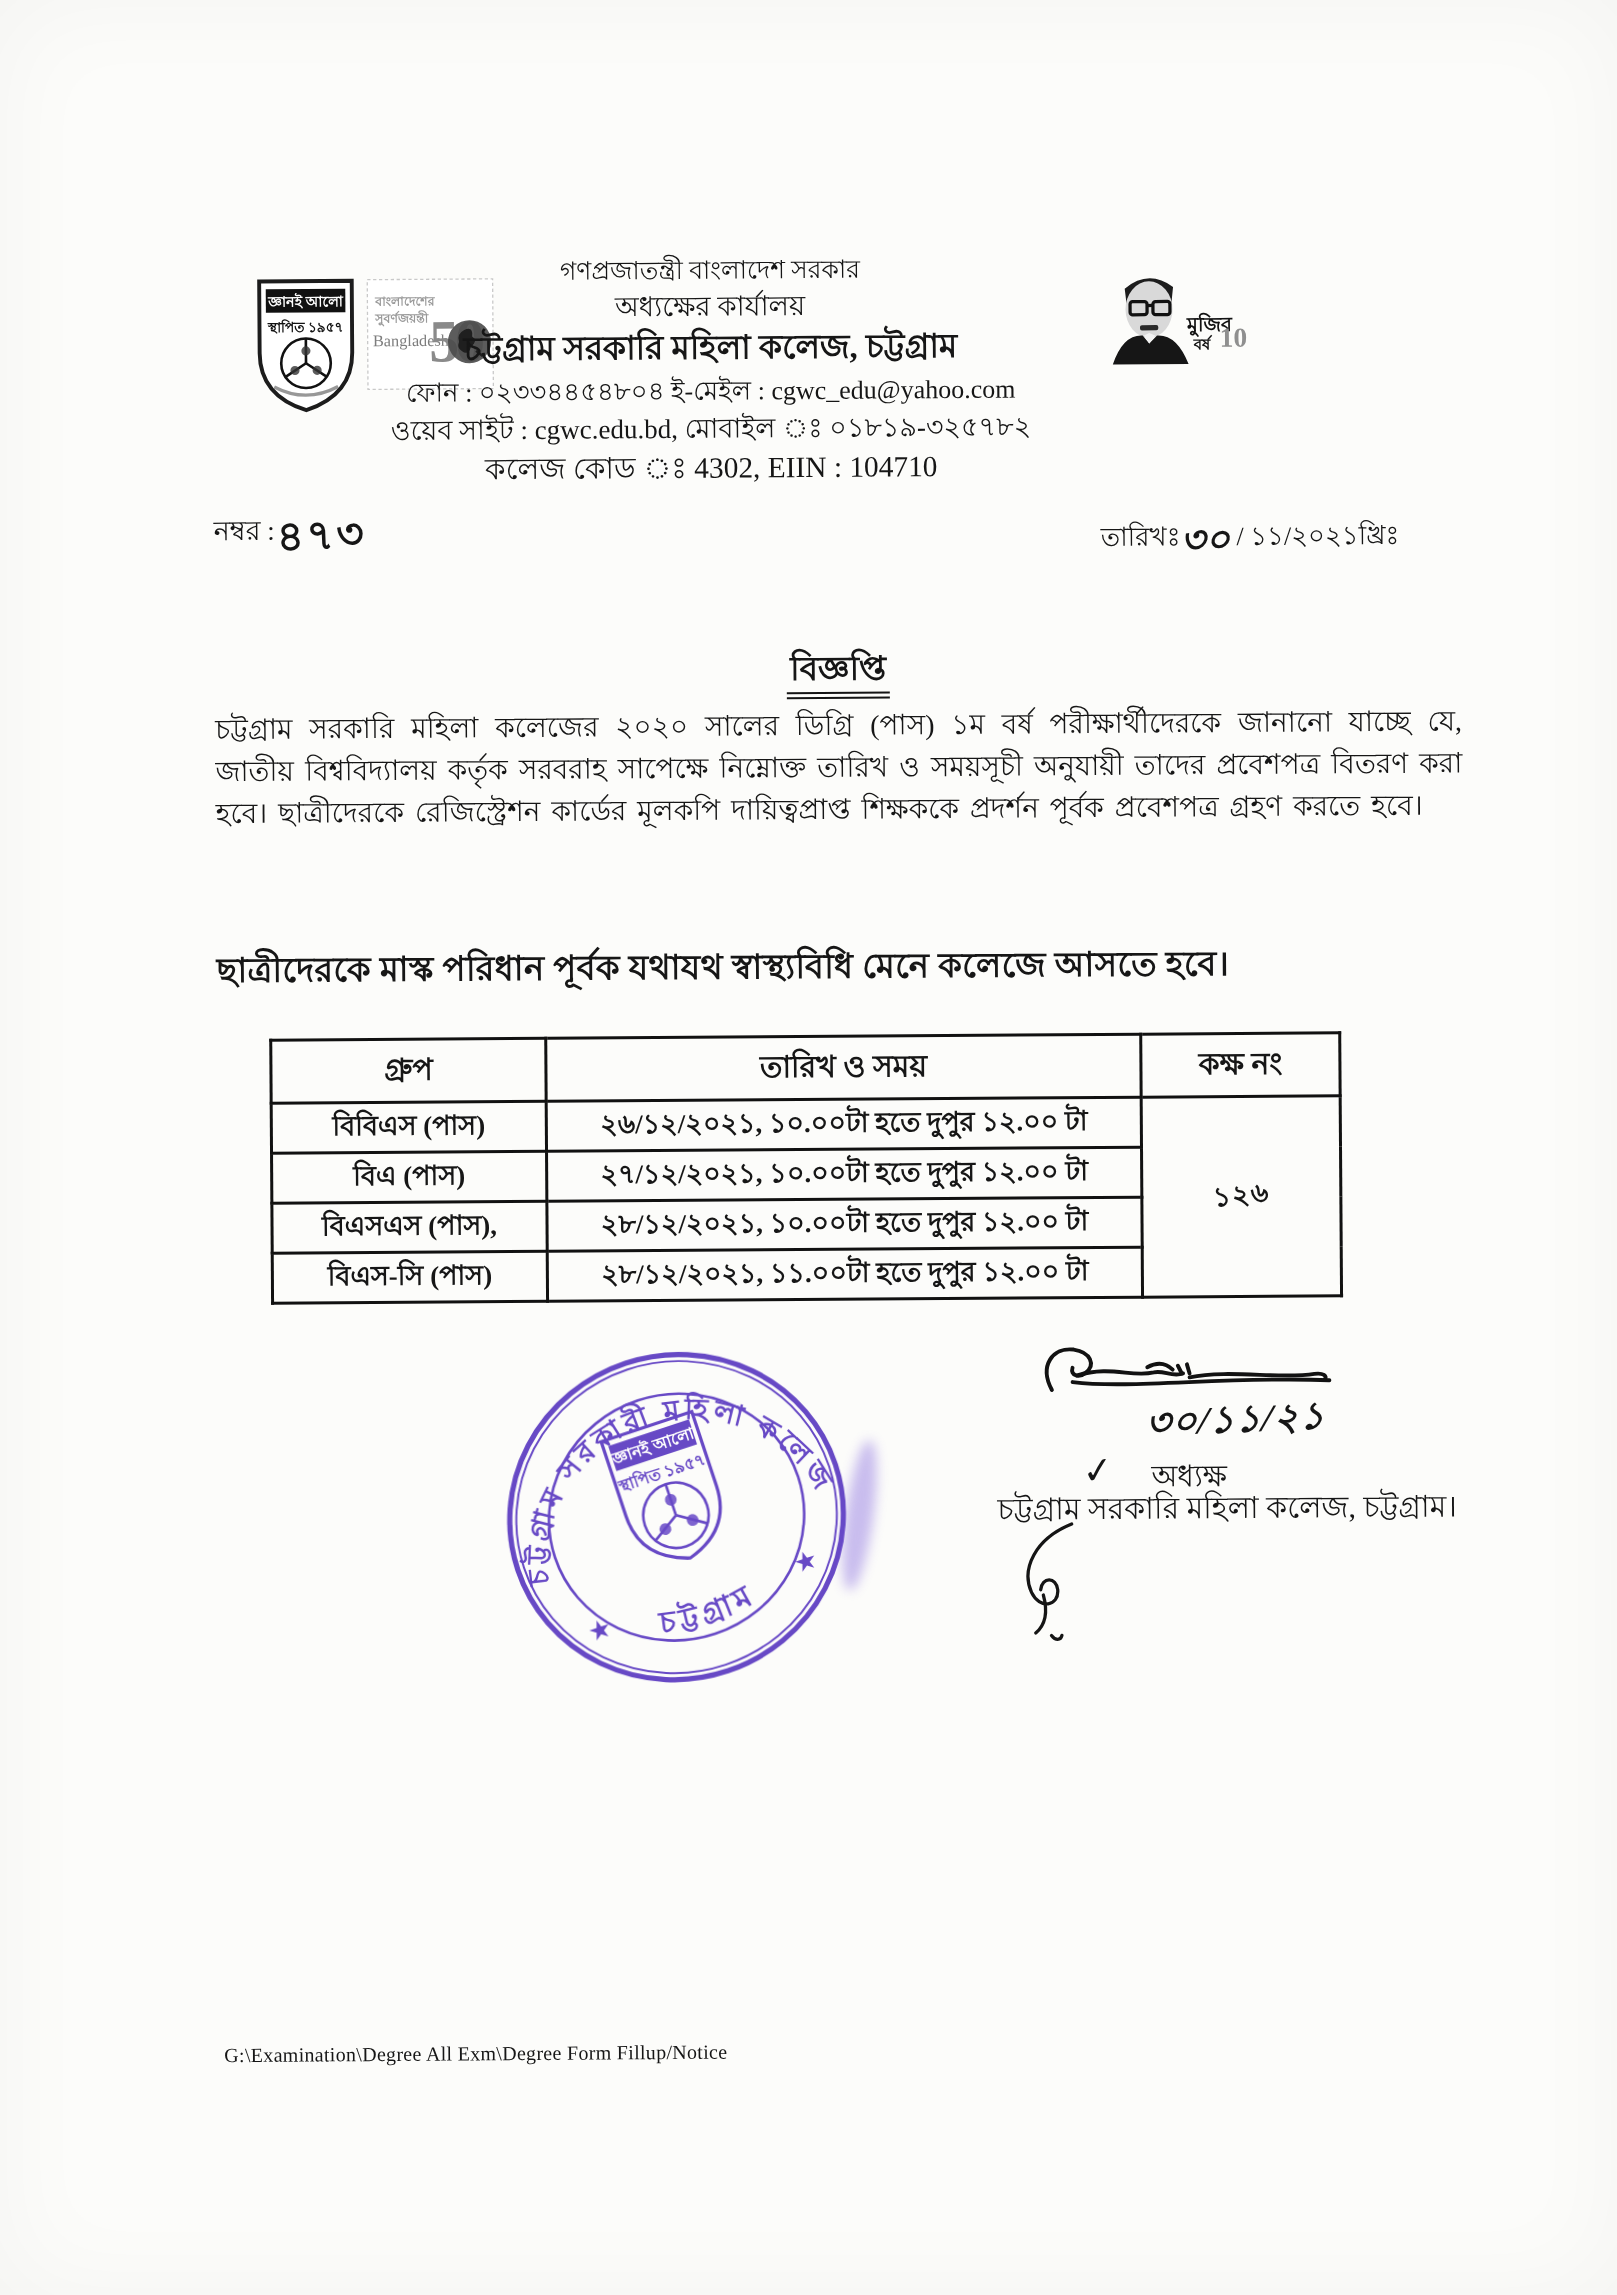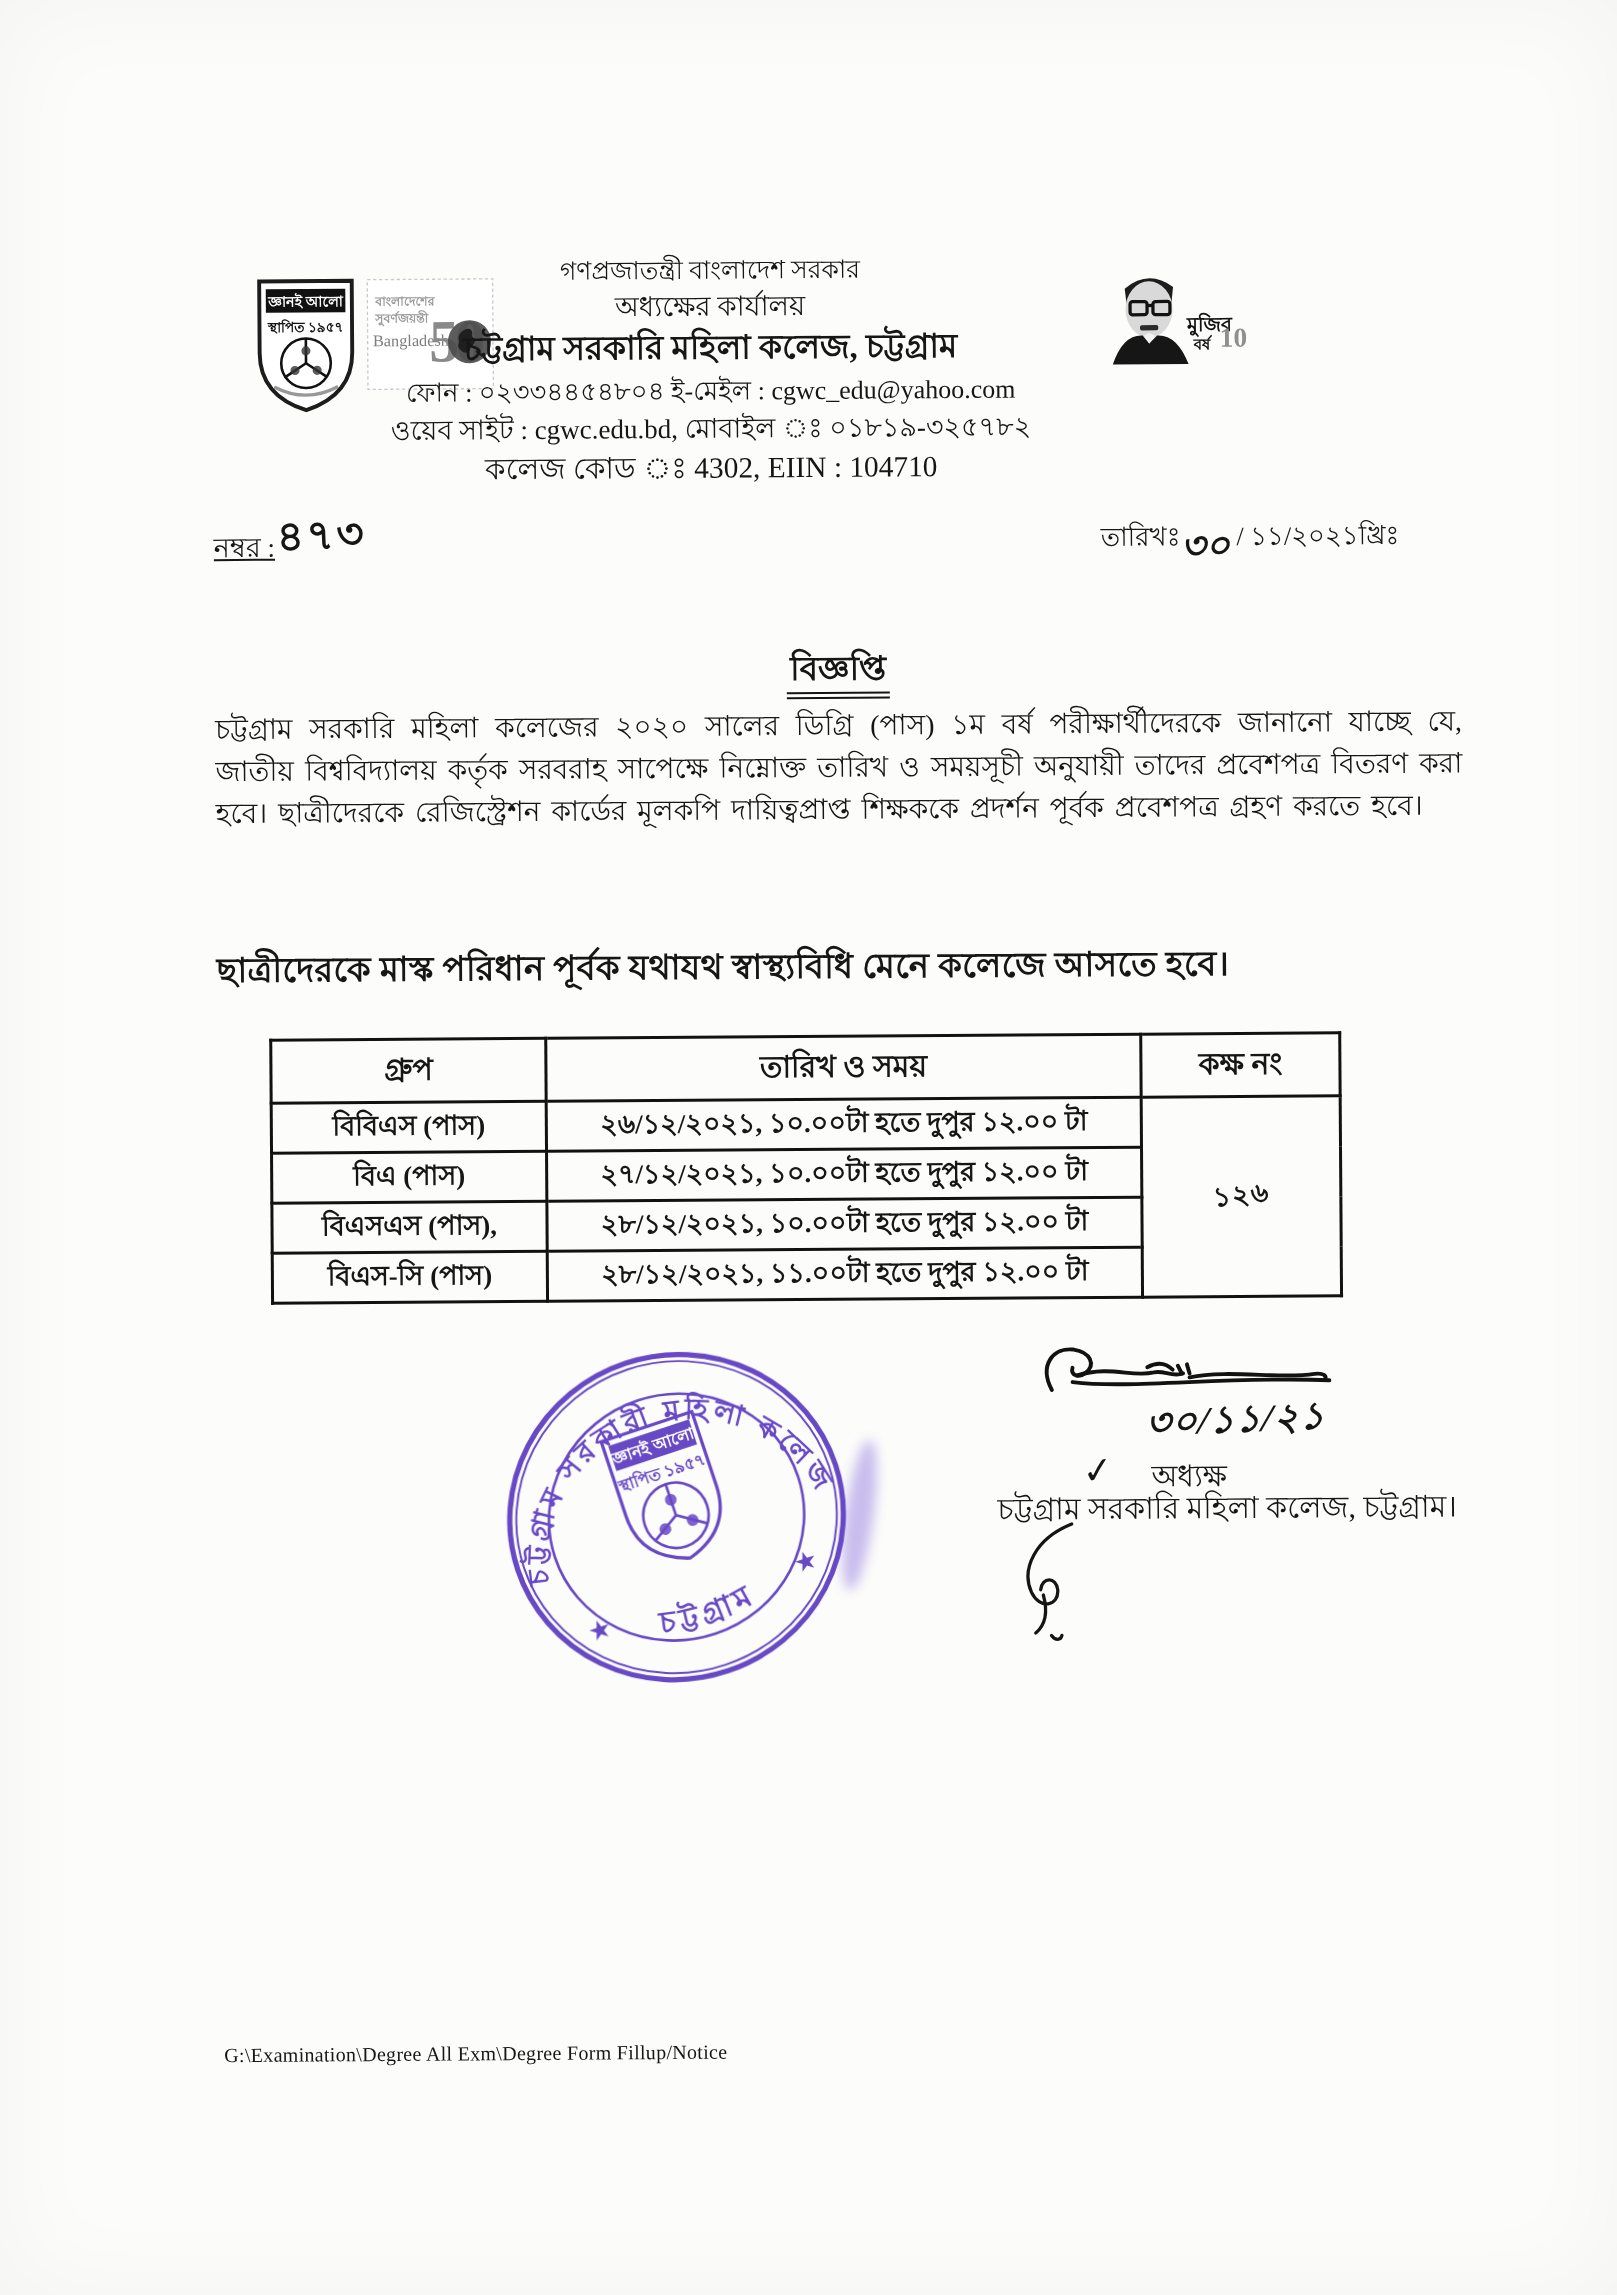--- a/index.html
+++ b/index.html
@@ -17,24 +17,24 @@
   
   .hdr{position:absolute; left:389px; top:254px; width:654px; text-align:center; line-height:1.25;}
   .hdr .l1{font-size:25px;}
   .hdr .l2{font-size:27.5px; margin-top:3.9px;}
   .hdr .l3{font-size:33px; font-weight:bold; margin-top:3.9px;}
   .hdr .l4{font-size:26px; margin-top:6.5px;}
   .hdr .l5{font-size:27px; margin-top:3.9px;}
   .hdr .l6{font-size:29.4px; margin-top:3.9px;}
 
   
-  .memo-label{left:218px; top:523px; font-size:27px;text-decoration:underline;}
+  .memo-label{left:218px; top:506px; font-size:27px;}
   .memo-no{left:281px; top:499px; font-size:42px; font-weight:bold; transform:rotate(-2deg); letter-spacing:2.6px;}
   .date-row{left:1105px; top:505px; width:393px; font-size:26px; white-space:nowrap;}
-  .date-hand{font-size:38px; font-weight:bold; position:relative; top:13px; font-style:italic;}
+  .date-hand{font-size:38px; font-weight:bold; position:relative; top:7px; font-style:italic;}
 
   
   .title{left:218px; top:643px; width:1247px; text-align:center; font-size:33px; font-weight:bold;}
   .title span{border-bottom:7.2px double #141414; padding:0 3.9px 5.2px;}
   .bodytext{left:218px; top:705px; width:1247px; font-size:28px; line-height:42px;
             text-align:justify; text-justify:inter-word; word-spacing:3.9px;}
   .maskline{left:218px; top:940px; width:1247px; font-size:34px; font-weight:bold; letter-spacing:0.3px;}
 
   
   table.sched{position:absolute; left:270px; top:1035px; width:1069px; border-collapse:collapse;

